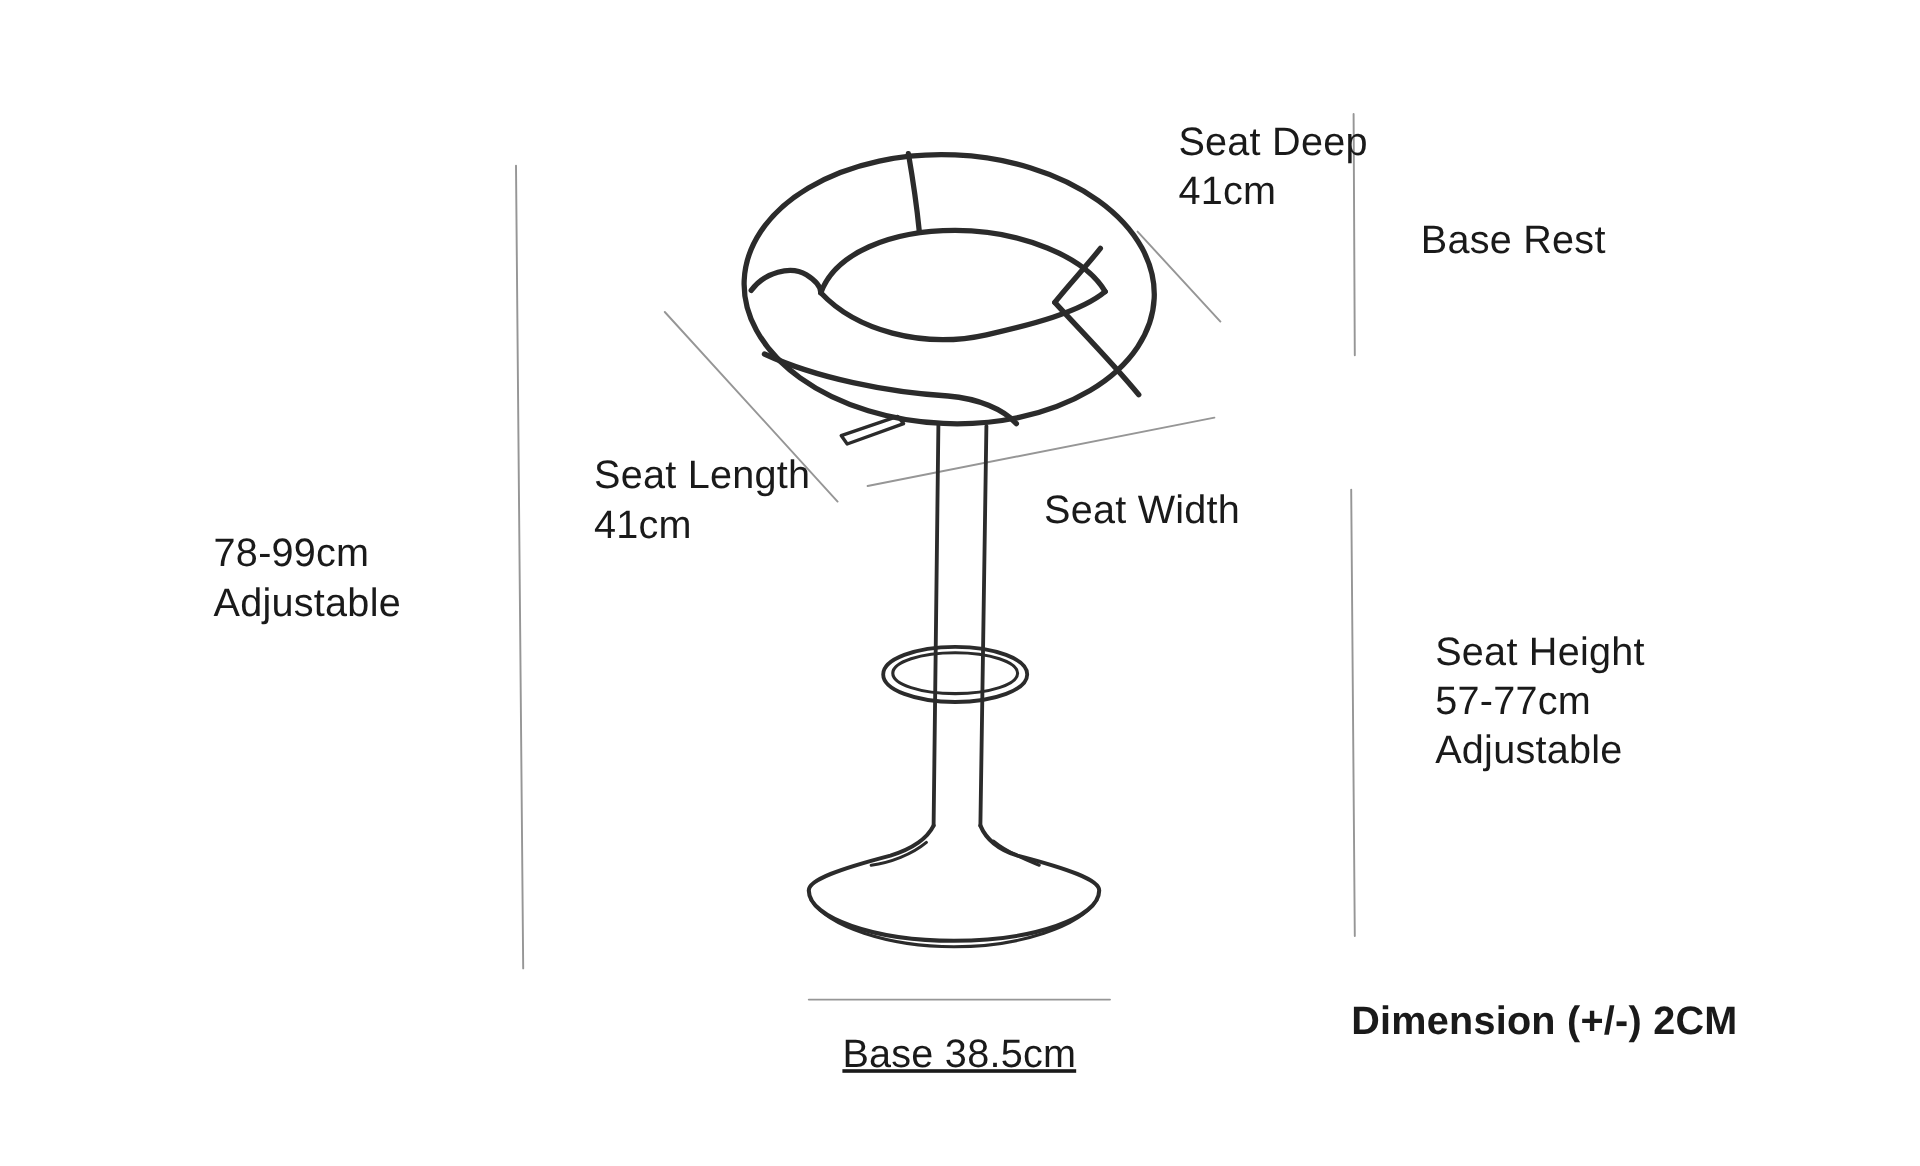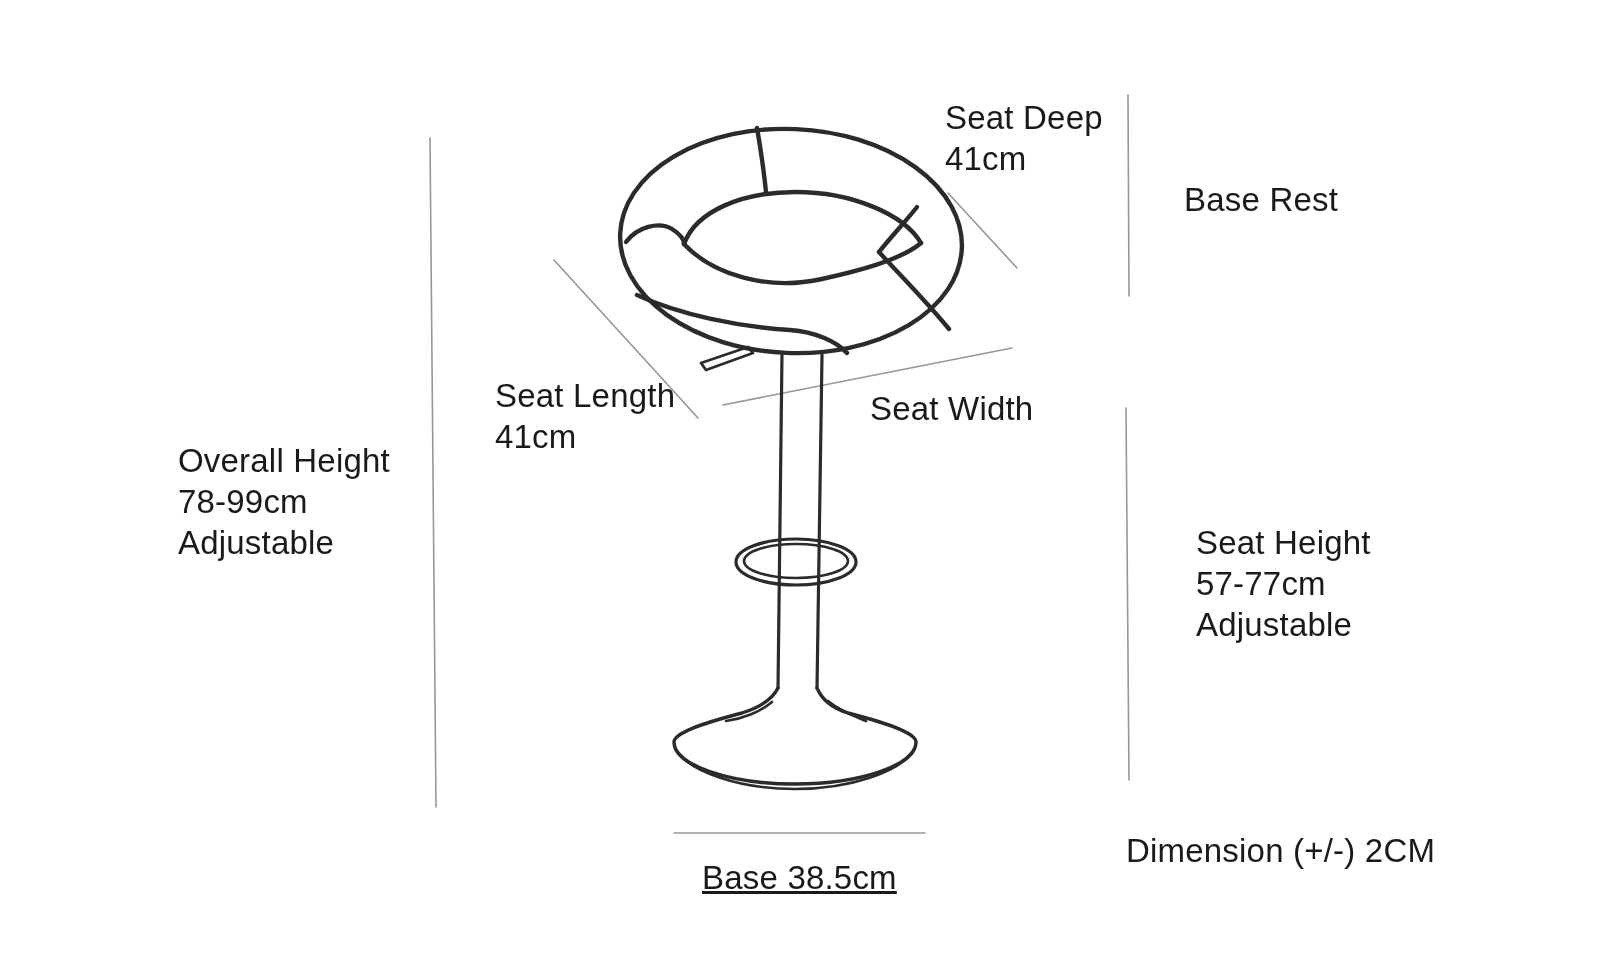--- a/index.html
+++ b/index.html
@@ -24,28 +24,28 @@
   }
   .label {
     position: absolute;
     color: #1a1a1a;
     font-size: 33px;
     line-height: 41px;
     letter-spacing: 0.2px;
     white-space: nowrap;
   }
   .label span { display: block; }
-  .lbl-seat-deep      { left: 945px;  top: 97px;  }
+  .lbl-seat-deep      { left: 982px;  top: 97px;  }
   .lbl-back-rest      { left: 1184px; top: 179px; }
   .lbl-seat-length    { left: 468px;  top: 375px; margin-left: 27px; }
-  .lbl-seat-width     { left: 870px;  top: 388px; }
+  .lbl-seat-width     { left: 870px;  top: 404px; }
   .lbl-overall-height { left: 178px;  top: 440px; }
   .lbl-seat-height    { left: 1196px; top: 522px; }
   .lbl-base           { left: 702px;  top: 857px; text-decoration: underline; }
-  .lbl-tolerance      { left: 1126px; top: 830px; }
+  .lbl-tolerance      { left: 1126px; top: 830px; font-weight: bold; }
 </style>
 </head>
 <body>
 
 <div class="canvas">
 
   <svg class="art" viewBox="0 0 1600 972" xmlns="http://www.w3.org/2000/svg">
 
     <g fill="none" stroke="#969696" stroke-width="1.6" stroke-linecap="round">
       <line x1="430" y1="138" x2="436" y2="807"></line>
@@ -105,21 +105,20 @@
   <div class="label lbl-seat-length">
     <span>Seat Length</span>
     <span>41cm</span>
   </div>
 
   <div class="label lbl-seat-width">
     <span>Seat Width</span>
   </div>
 
   <div class="label lbl-overall-height">
-    <span>Overall Height</span>
     <span>78-99cm</span>
     <span>Adjustable</span>
   </div>
 
   <div class="label lbl-seat-height">
     <span>Seat Height</span>
     <span>57-77cm</span>
     <span>Adjustable</span>
   </div>
 

